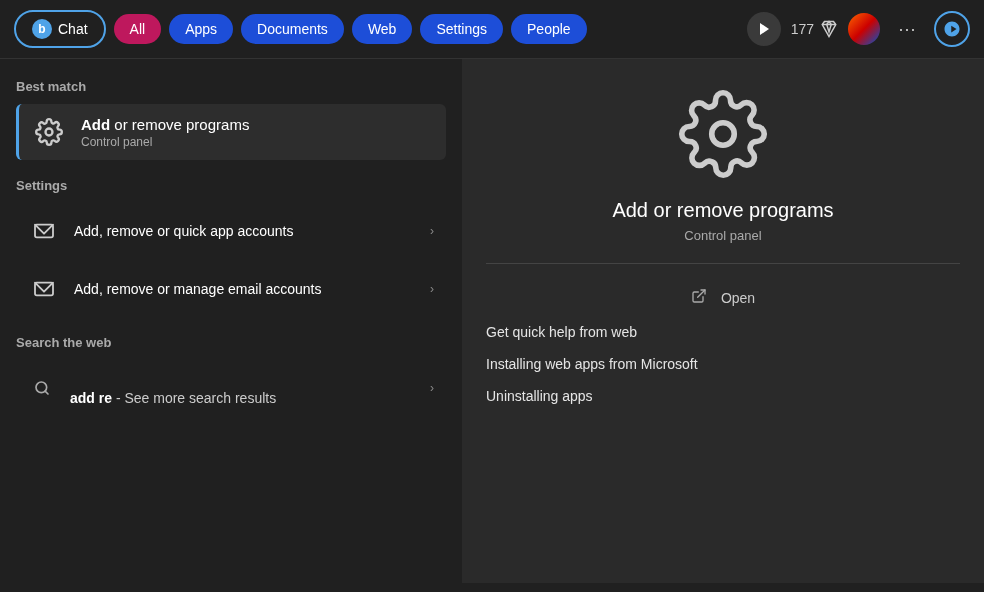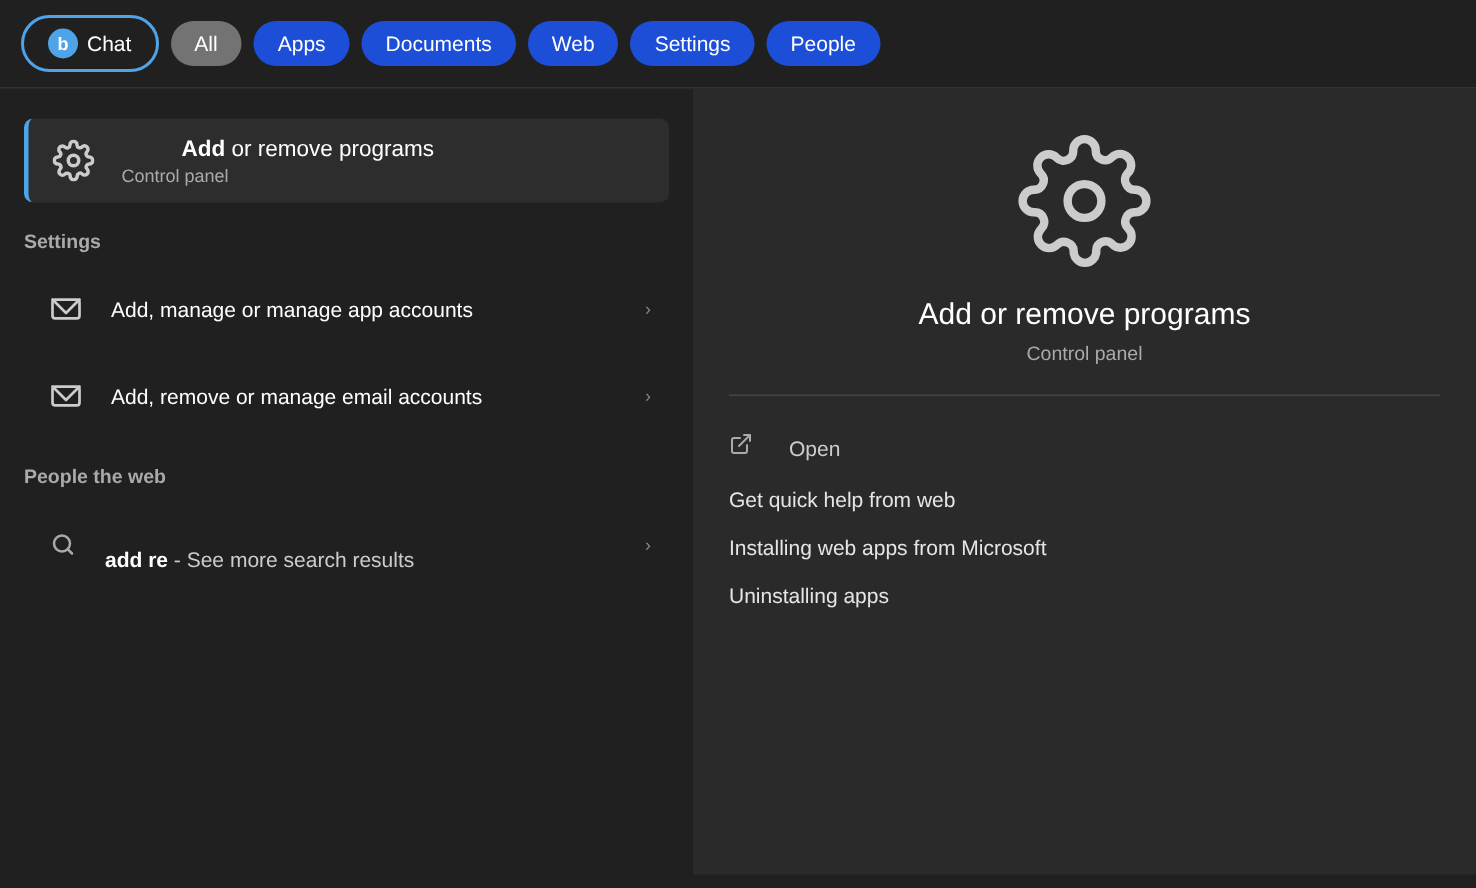--- a/index.html
+++ b/index.html
@@ -52,21 +52,21 @@
       background: #1d4ed8;
       border: none;
       border-radius: 20px;
       padding: 7px 16px;
       color: #ffffff;
       cursor: pointer;
       font-size: 14px;
       font-weight: 400;
     }
     .tab-pill.active {
-      background: #737373;
+      background: #be185d;
       color: #ffffff;
     }
 
     .topbar-spacer { flex: 1; }
 
     .topbar-right {
       display: flex;
       align-items: center;
       gap: 10px;
     }
@@ -163,21 +163,21 @@
       display: flex;
       align-items: center;
       justify-content: center;
       font-size: 22px;
       color: #cccccc;
     }
     .bm-text .bm-title {
       font-size: 15px;
       color: #ffffff;
     }
-    .bm-text .bm-title strong { font-weight: 700; margin-left: 40px; }
+    .bm-text .bm-title strong { font-weight: 700; }
     .bm-text .bm-subtitle {
       font-size: 12px;
       color: #aaaaaa;
       margin-top: 2px;
     }
 
     
     .settings-section { margin-bottom: 18px; }
 
     .settings-item {
@@ -272,26 +272,27 @@
     .rp-divider {
       width: 100%;
       height: 1px;
       background: #444;
       margin-bottom: 16px;
     }
 
     .rp-action {
       display: flex;
       align-items: center;
-      gap: 24px;
+      gap: 14px;
       padding: 8px 0;
       width: 100%;
       cursor: pointer;
       font-size: 14px;
       color: #cccccc;
+      justify-content: center;
     }
     .rp-action .action-icon {
       font-size: 16px;
       color: #aaa;
     }
 
     .rp-link {
       padding: 8px 0;
       width: 100%;
       font-size: 14px;
@@ -310,26 +311,51 @@
 
   <button class="tab-pill active">All</button>
   <button class="tab-pill">Apps</button>
   <button class="tab-pill">Documents</button>
   <button class="tab-pill">Web</button>
   <button class="tab-pill">Settings</button>
   <button class="tab-pill">People</button>
 
   <div class="topbar-spacer"></div>
 
+  <div class="topbar-right">
+    <button class="play-btn">
+      <svg width="12" height="14" viewBox="0 0 12 14" fill="white">
+        <polygon points="2,1 11,7 2,13"></polygon>
+      </svg>
+    </button>
+    <div class="score-badge">
+      <span>177</span>
+      <svg width="18" height="18" viewBox="0 0 24 24" fill="none" stroke="#ccc" stroke-width="2">
+        <path d="M6 2L3 6l9 16 9-16-3-4z"></path>
+        <path d="M3 6h18"></path>
+        <path d="M12 2l3 4-3 10-3-10z"></path>
+      </svg>
+    </div>
+    <div class="avatar"></div>
+    <button class="more-btn">
+      <span>···</span>
+    </button>
+    <button class="bing-circle-btn">
+      <svg width="18" height="18" viewBox="0 0 24 24" fill="#4fa3e8">
+        <path d="M12 2C6.477 2 2 6.477 2 12s4.477 10 10 10 10-4.477 10-10S17.523 2 12 2zm-1 14.5v-9l7 4.5-7 4.5z"></path>
+      </svg>
+    </button>
+  </div>
 </div>
 
 <div class="main">
 
   <div class="left-panel">
 
+    <div class="section-label">Best match</div>
 
     <div class="best-match-item">
       <div class="bm-icon">
         <svg width="28" height="28" viewBox="0 0 24 24" fill="none" stroke="#cccccc" stroke-width="2" stroke-linecap="round" stroke-linejoin="round">
           <circle cx="12" cy="12" r="3"></circle>
           <path d="M19.4 15a1.65 1.65 0 0 0 .33 1.82l.06.06a2 2 0 0 1-2.83 2.83l-.06-.06a1.65 1.65 0 0 0-1.82-.33 1.65 1.65 0 0 0-1 1.51V21a2 2 0 0 1-4 0v-.09A1.65 1.65 0 0 0 9 19.4a1.65 1.65 0 0 0-1.82.33l-.06.06a2 2 0 0 1-2.83-2.83l.06-.06A1.65 1.65 0 0 0 4.68 15a1.65 1.65 0 0 0-1.51-1H3a2 2 0 0 1 0-4h.09A1.65 1.65 0 0 0 4.6 9a1.65 1.65 0 0 0-.33-1.82l-.06-.06a2 2 0 0 1 2.83-2.83l.06.06A1.65 1.65 0 0 0 9 4.68a1.65 1.65 0 0 0 1-1.51V3a2 2 0 0 1 4 0v.09a1.65 1.65 0 0 0 1 1.51 1.65 1.65 0 0 0 1.82-.33l.06-.06a2 2 0 0 1 2.83 2.83l-.06.06A1.65 1.65 0 0 0 19.4 9a1.65 1.65 0 0 0 1.51 1H21a2 2 0 0 1 0 4h-.09a1.65 1.65 0 0 0-1.51 1z"></path>
         </svg>
       </div>
       <div class="bm-text">
         <div class="bm-title">
@@ -342,38 +368,38 @@
     <div class="settings-section">
       <div class="section-label">Settings</div>
 
       <div class="settings-item">
         <div class="si-icon">
           <svg width="22" height="18" viewBox="0 0 24 20" fill="none" stroke="#cccccc" stroke-width="2" stroke-linecap="round" stroke-linejoin="round">
             <rect x="2" y="3" width="20" height="14" rx="2"></rect>
             <polyline points="2,3 12,13 22,3"></polyline>
           </svg>
         </div>
-        <div class="si-text">Add, manage or manage app accounts</div>
+        <div class="si-text">Add, remove or quick app accounts</div>
         <div class="si-arrow">›</div>
       </div>
 
       <div class="settings-item">
         <div class="si-icon">
           <svg width="22" height="18" viewBox="0 0 24 20" fill="none" stroke="#cccccc" stroke-width="2" stroke-linecap="round" stroke-linejoin="round">
             <rect x="2" y="3" width="20" height="14" rx="2"></rect>
             <polyline points="2,3 12,13 22,3"></polyline>
           </svg>
         </div>
         <div class="si-text">Add, remove or manage email accounts</div>
         <div class="si-arrow">›</div>
       </div>
     </div>
 
     <div class="web-section">
-      <div class="section-label">People the web</div>
+      <div class="section-label">Search the web</div>
       <div class="web-item">
         <div class="wi-icon">
           <svg width="16" height="16" viewBox="0 0 24 24" fill="none" stroke="#aaa" stroke-width="2.5" stroke-linecap="round">
             <circle cx="11" cy="11" r="8"></circle>
             <line x1="21" y1="21" x2="16.65" y2="16.65"></line>
           </svg>
         </div>
         <div class="wi-text">
           <span class="bold">add re</span><span> - See more search results</span>
         </div>

